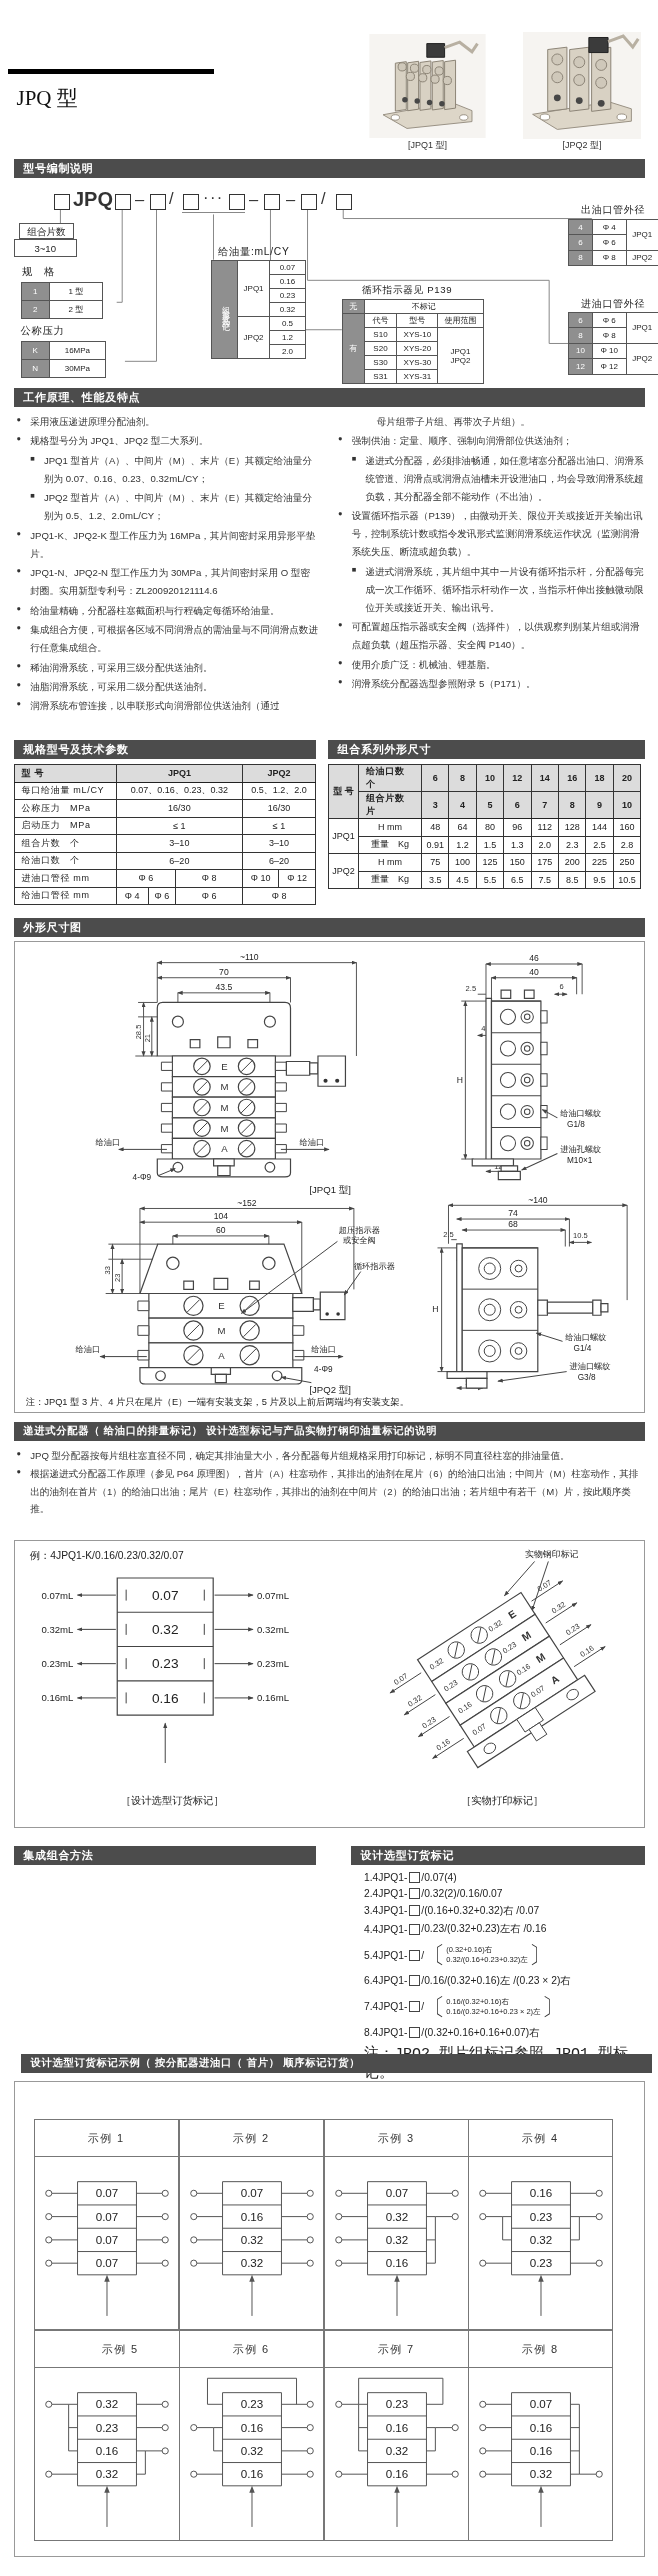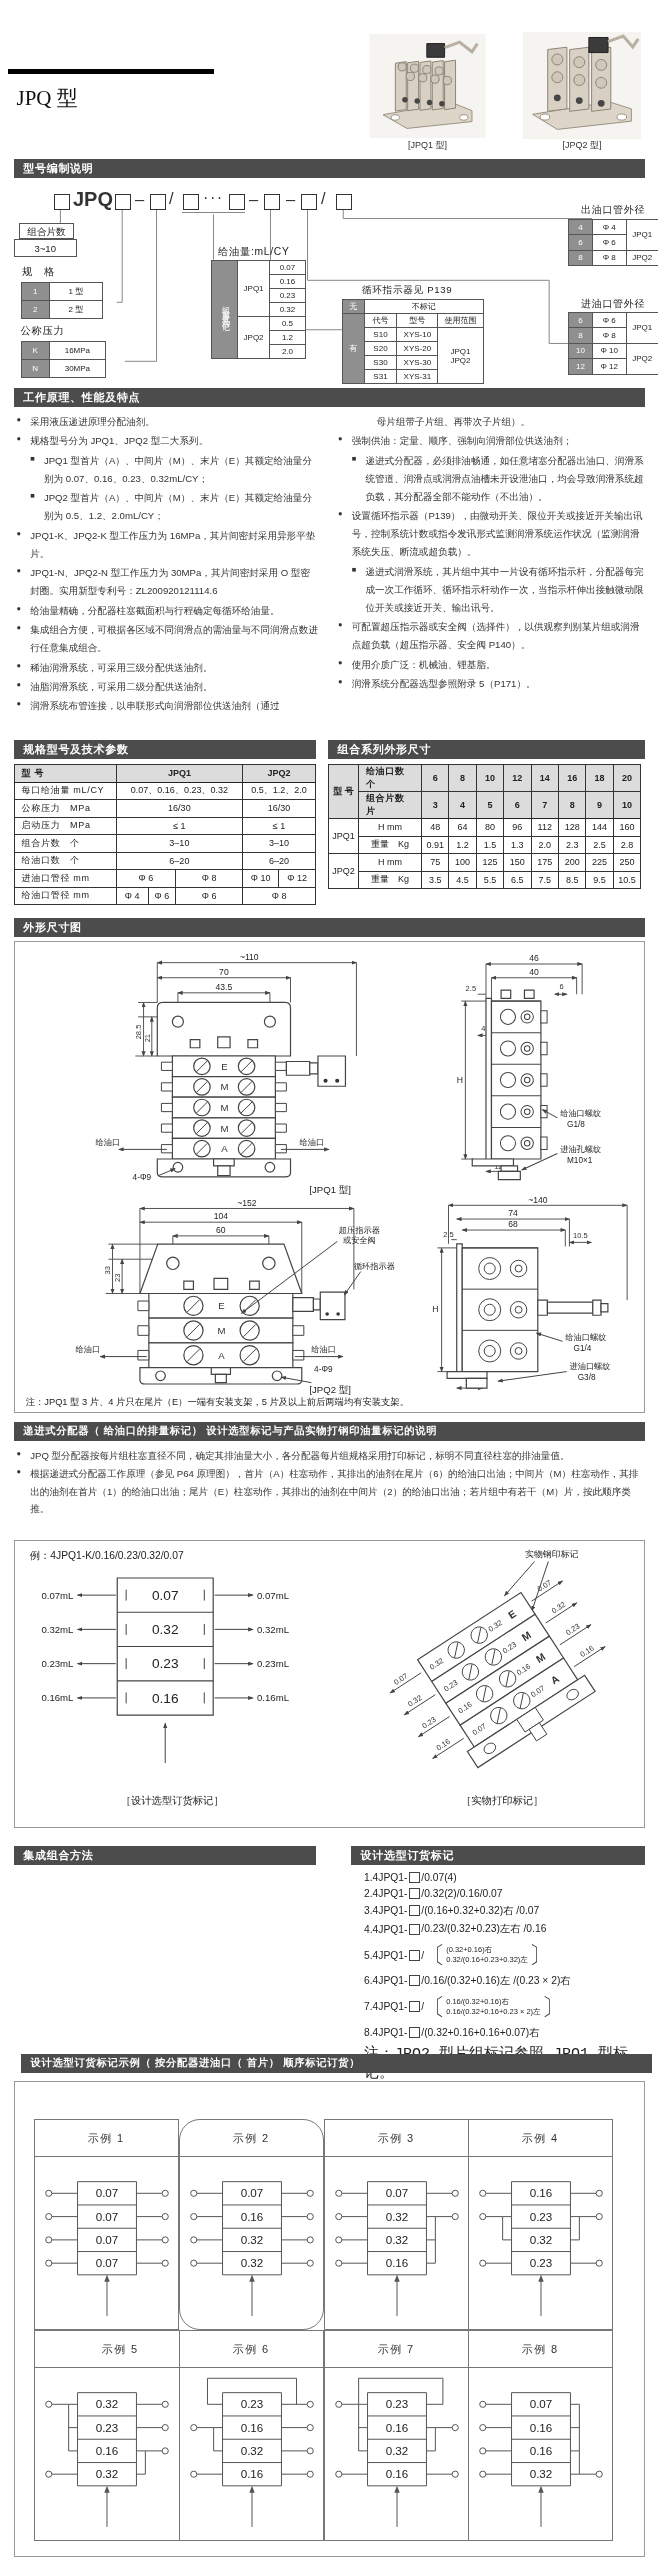--- a/index.html
+++ b/index.html
@@ -1064,21 +1064,21 @@
             <circle cx="190" cy="53" r="4.5" fill="#fff" stroke="#555"></circle>
             <line x1="148" y1="87" x2="185.5" y2="87" stroke="#555"></line>
             <circle cx="190" cy="87" r="4.5" fill="#fff" stroke="#555"></circle>
             <line x1="148" y1="121" x2="185.5" y2="121" stroke="#555"></line>
             <circle cx="190" cy="121" r="4.5" fill="#fff" stroke="#555"></circle>
             <line x1="148" y1="155" x2="185.5" y2="155" stroke="#555"></line>
             <circle cx="190" cy="155" r="4.5" fill="#fff" stroke="#555"></circle>
             <line x1="105" y1="232" x2="105" y2="180" stroke="#555"></line>
             <polygon points="105,172 101,182 109,182" fill="#555"></polygon>
           </svg></div>
-        <div class="ex-cell" style="left: 145px; top: 0px; width: 145px; height: 211px; border-radius: 21px;"><div class="ex-head">示例 2</div><svg width="144" height="174" viewBox="0 0 210 254">
+        <div class="ex-cell" style="left: 145px; top: 0px; width: 145px; height: 211px;"><div class="ex-head">示例 2</div><svg width="144" height="174" viewBox="0 0 210 254">
             <rect x="62" y="36" width="86" height="136" fill="#fff" stroke="#555"></rect>
             <line x1="62" y1="70" x2="148" y2="70" stroke="#555"></line>
             <line x1="62" y1="104" x2="148" y2="104" stroke="#555"></line>
             <line x1="62" y1="138" x2="148" y2="138" stroke="#555"></line>
             <text x="105" y="59" text-anchor="middle" font-size="17" fill="#222">0.07</text>
             <text x="105" y="93" text-anchor="middle" font-size="17" fill="#222">0.16</text>
             <text x="105" y="127" text-anchor="middle" font-size="17" fill="#222">0.32</text>
             <text x="105" y="161" text-anchor="middle" font-size="17" fill="#222">0.32</text>
             <line x1="62" y1="53" x2="24.5" y2="53" stroke="#555"></line>
             <circle cx="20" cy="53" r="4.5" fill="#fff" stroke="#555"></circle>

